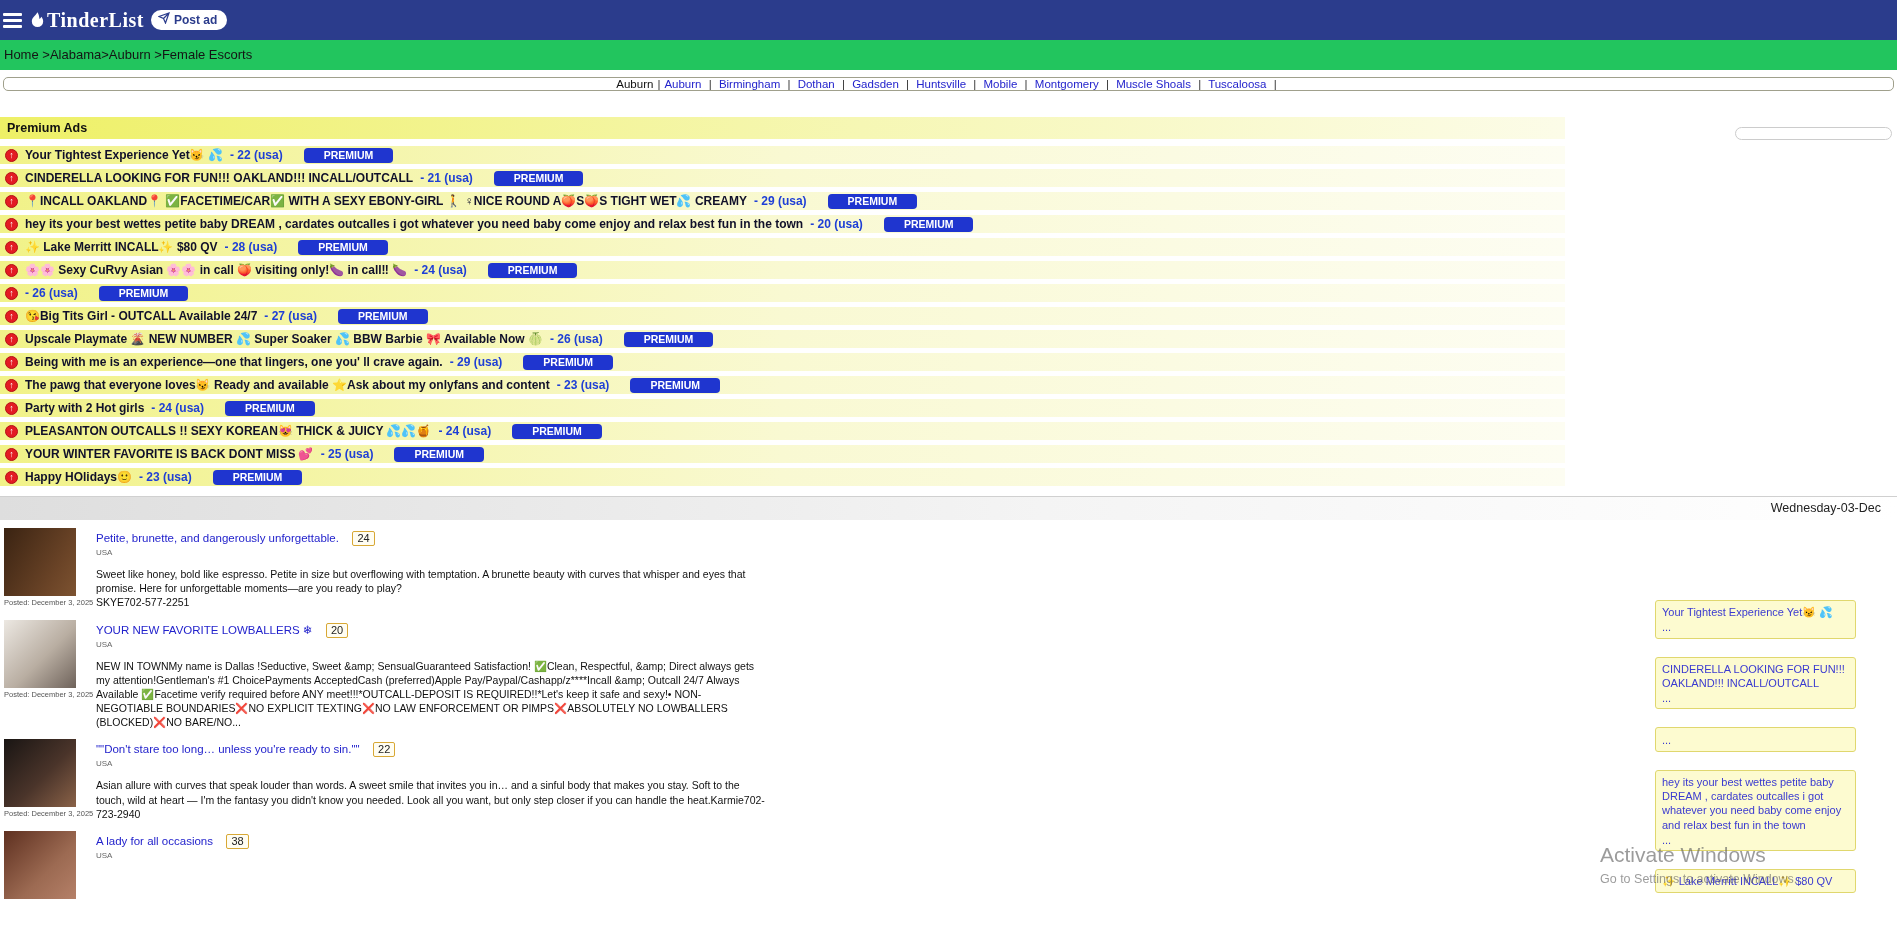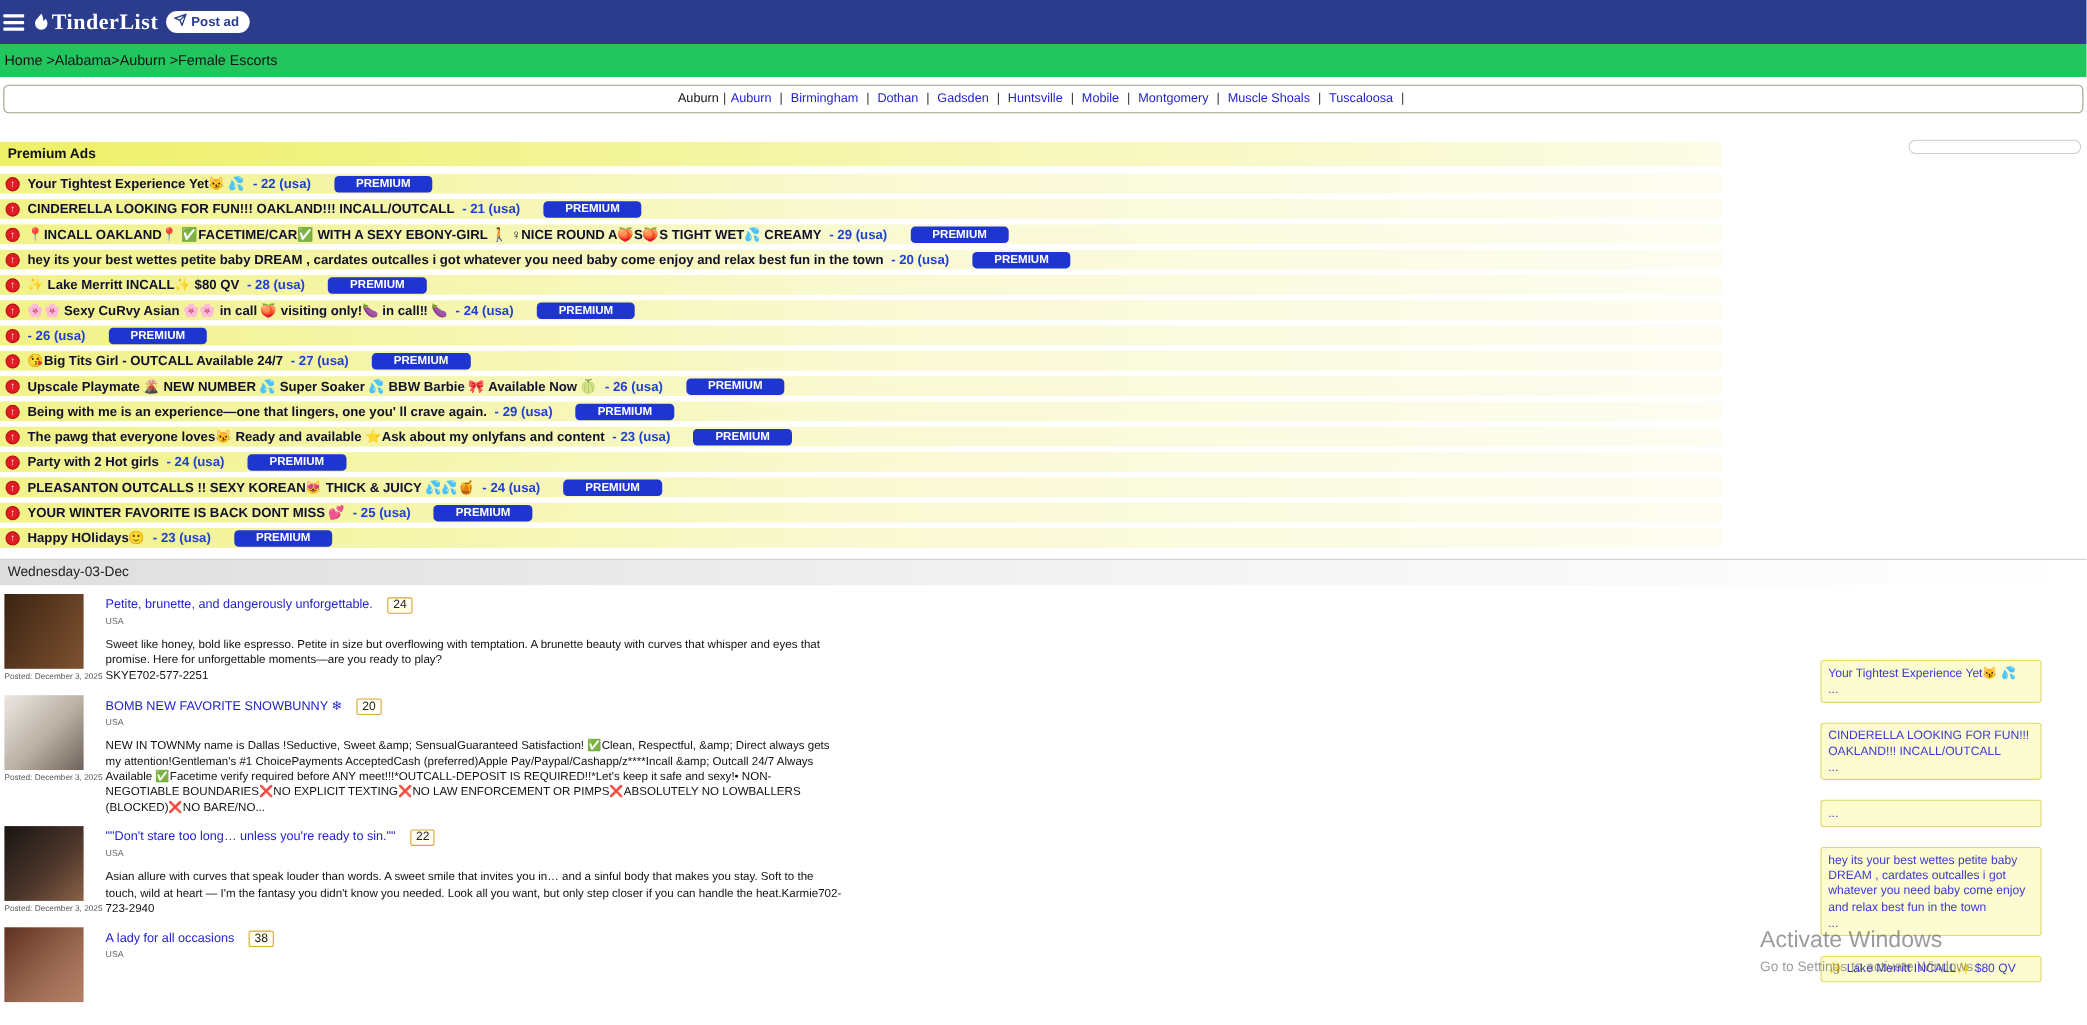--- a/index.html
+++ b/index.html
@@ -13,21 +13,21 @@
   .hamburger { width:19px; height:15px; display:flex; flex-direction:column; justify-content:space-between; cursor:pointer; }
   .hamburger div { height:3px; background:#fff; border-radius:1px; }
   .brand { display:flex; align-items:center; gap:1px; color:#fff;
     font-family:"Liberation Serif", serif; font-size:20px; font-weight:bold; letter-spacing:.5px; }
   .brand svg { display:block; }
   .postad-btn { display:flex; align-items:center; gap:4px; background:#fff; border:none; border-radius:10px;
     padding:2px 10px 3px 7px; color:#2b3c8c; font-weight:bold; font-size:12px; cursor:pointer; }
   
   .breadcrumb-bar { background:#22c55e; padding:7px 4px 8px; font-size:13px; color:#141414; }
   
-  .links-box { margin:7px 3px 0; border:1px solid #a0a08c; border-radius:5px; height:26px;
+  .links-box { margin:7px 3px 0; border:1px solid #a0a08c; border-radius:5px; height:14px;
     display:flex; align-items:center; justify-content:center; font-size:11.5px; background:#fff; }
   .links-box .current { color:#111; }
   .city-links { display:inline; }
   .city-link { color:#2323cc; text-decoration:none; cursor:pointer; }
   .sep { color:#333; padding:0 4px; }
   
   .premium-section { margin-top:26px; }
   .premium-header { width:1565px; background:linear-gradient(to right,#eef066,#f6f7b4 55%,#fcfce8);
     padding:4px 0 4px 7px; font-size:12.5px; font-weight:bold; color:#111; margin-bottom:7px; }
   .prow { width:1565px; height:18px; margin-bottom:5px; overflow:hidden;
@@ -36,21 +36,21 @@
   .up-icon { flex:0 0 auto; width:13px; height:13px; border-radius:50%; background:#e31b23; border:1px solid #b31016;
     color:#fff; font-size:9px; line-height:11px; text-align:center; font-weight:bold; }
   .up-icon::before { content:"↑"; }
   .ptitle { font-weight:bold; font-size:12px; color:#10102a; cursor:pointer; }
   .page-txt { color:#1e3fd6; font-weight:bold; font-size:12px; }
   .pbadge { background:#1f35cf; color:#fff; font-weight:bold; font-size:10.5px;
     padding:1px 20px 2px; border-radius:4px; margin-left:14px; }
   
   .date-bar { margin-top:10px; width:100%; border-top:1px solid #d0d0d0;
     background:linear-gradient(to right,#dedede,#f4f4f4 55%,#ffffff);
-    padding:4px 16px 5px 7px; font-size:12.5px; color:#222; }
+    padding:4px 16px 5px 7px; font-size:12.5px; color:#222;text-align:right; }
   
   .listings { margin:8px 0 0 4px; }
   .listing { position:relative; padding-left:92px; min-height:70px; margin-bottom:10px; }
   .thumb { position:absolute; left:0; top:0; width:72px; height:68px; background:#888; }
   .posted { position:absolute; left:0; top:70px; font-size:7.5px; color:#555; white-space:nowrap; }
   .ltitle { font-size:11.5px; color:#2323cc; cursor:pointer; }
   .age-badge { display:inline-block; border:1px solid #d8a835; background:#fffdf2; font-size:11px;
     padding:0 4px 1px; margin-left:9px; border-radius:2px; color:#222; }
   .country { font-size:8px; color:#666; margin-top:2px; text-transform:uppercase; }
   .ldesc { font-size:10.5px; color:#111; margin-top:10px; max-width:672px; line-height:1.35; }
@@ -272,21 +272,21 @@
       </div>
       <div class="country">USA</div>
       <div class="ldesc">Sweet like honey, bold like espresso. Petite in size but overflowing with temptation. A brunette beauty with curves that whisper and eyes that promise. Here for unforgettable moments—are you ready to play?</div>
       <div class="ldesc2">SKYE702-577-2251</div>
     </div>
 
     <div class="listing">
       <div class="thumb" style="background: linear-gradient(135deg, rgb(236, 232, 226), rgb(185, 174, 162) 55%, rgb(110, 98, 90));"></div>
       <div class="posted">Posted: December 3, 2025</div>
       <div>
-        <a class="ltitle">BOMB NEW FAVORITE SNOWBUNNY ❄</a>
+        <a class="ltitle">YOUR NEW FAVORITE LOWBALLERS ❄</a>
         <span class="age-badge">20</span>
       </div>
       <div class="country">USA</div>
       <div class="ldesc">NEW IN TOWNMy name is Dallas !Seductive, Sweet &amp;amp; SensualGuaranteed Satisfaction! ✅Clean, Respectful, &amp;amp; Direct always gets my attention!Gentleman's #1 ChoicePayments AcceptedCash (preferred)Apple Pay/Paypal/Cashapp/z****Incall &amp;amp; Outcall 24/7 Always Available ✅Facetime verify required before ANY meet!!!*OUTCALL-DEPOSIT IS REQUIRED!!*Let's keep it safe and sexy!• NON-NEGOTIABLE BOUNDARIES❌NO EXPLICIT TEXTING❌NO LAW ENFORCEMENT OR PIMPS❌ABSOLUTELY NO LOWBALLERS (BLOCKED)❌NO BARE/NO...</div>
       <div class="ldesc2"></div>
     </div>
 
     <div class="listing">
       <div class="thumb" style="background: linear-gradient(135deg, rgb(25, 21, 19), rgb(74, 52, 42) 55%, rgb(138, 98, 72));"></div>
       <div class="posted">Posted: December 3, 2025</div>

